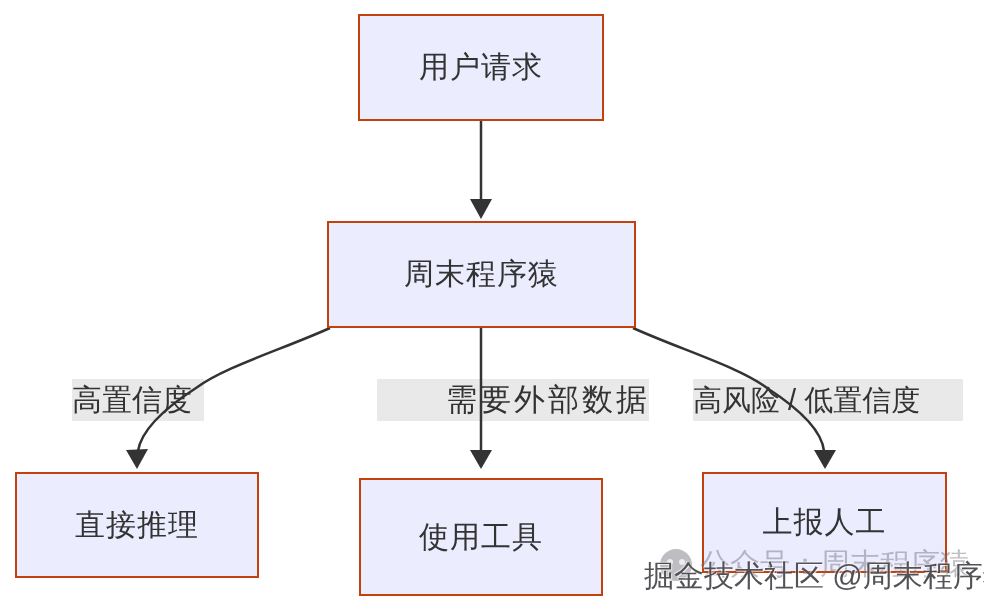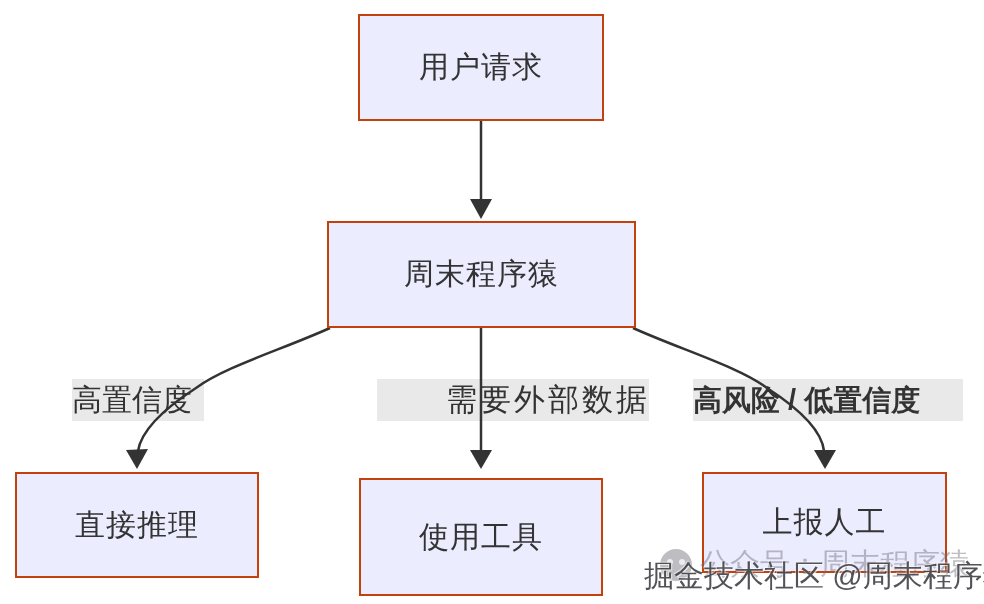--- a/index.html
+++ b/index.html
@@ -45,21 +45,21 @@
     color: #333333;
     text-align: center;
     line-height: 42px;
     white-space: nowrap;
   }
   .elabel-left-bg    { left: 72px;  top: 379px; width: 132px; height: 42px; }
   .elabel-left-text  { left: 72px;  top: 379px; width: 120px; }
   .elabel-center-bg  { left: 377px; top: 379px; width: 272px; height: 42px; }
   .elabel-center-text{ left: 378px; top: 379px; width: 272px; text-align: right; font-size: 31px; letter-spacing: 3px; }
   .elabel-right-bg   { left: 693px; top: 379px; width: 270px; height: 42px; }
-  .elabel-right-text { left: 693px; top: 379px; width: 216px; font-size: 29px; font-weight: bold; }
+  .elabel-right-text { left: 693px; top: 379px; width: 216px; font-size: 29px; }
 
   .edges-svg {
     position: absolute;
     left: 0; top: 0;
     width: 984px; height: 604px;
     z-index: 3;
     pointer-events: none;
   }
   .edge-path { fill: none; stroke: #333333; stroke-width: 2.5px; }
   .arrow-head { fill: #333333; stroke: none; }

